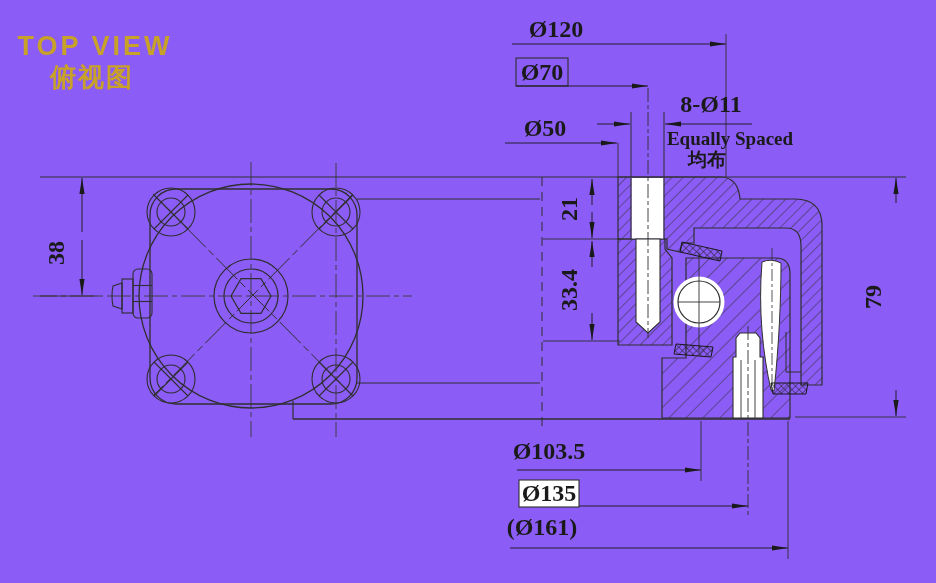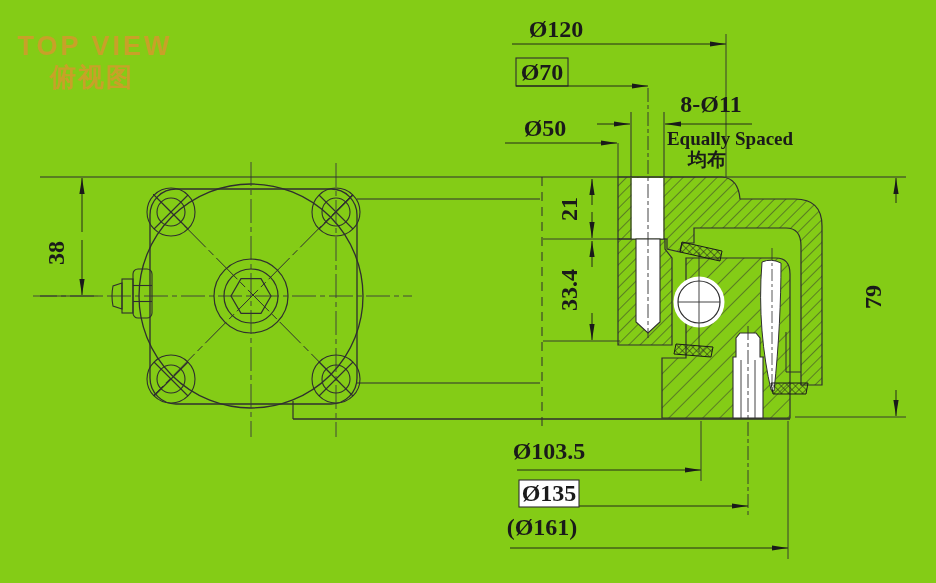--- a/index.html
+++ b/index.html
@@ -1,16 +1,16 @@
 <!DOCTYPE html>
 <html><head>
 <meta charset="utf-8">
 <style>
   html,body{margin:0;padding:0;background:#ffffff;}
-  .page{position:relative;width:936px;height:583px;background:#84cc16;overflow:hidden;
+  .page{position:relative;width:936px;height:583px;background:#8b5cf6;overflow:hidden;
         font-family:"Liberation Serif",serif;}
   svg{position:absolute;left:0;top:0;}
   .ln{stroke:#2F2F2F;fill:none;}
   .dimln{stroke:#1A1A1A;stroke-width:0.9;fill:none;}
   .ext{stroke:#2F2F2F;stroke-width:0.9;fill:none;}
   .cl{stroke:#3A3A3A;stroke-width:0.9;fill:none;stroke-dasharray:24 4 5 4;}
   .dimtxt{font:600 24px "Liberation Serif",serif;fill:#1A1A1A;}
   .dimtxt-sm{font:600 19px "Liberation Serif",serif;fill:#1A1A1A;}
   .title-en{font:700 27px "Liberation Sans",sans-serif;letter-spacing:3px;fill:#C8A128;}
   .title-zh{font:700 26px "Liberation Sans",sans-serif;letter-spacing:2px;fill:#C8A128;}

